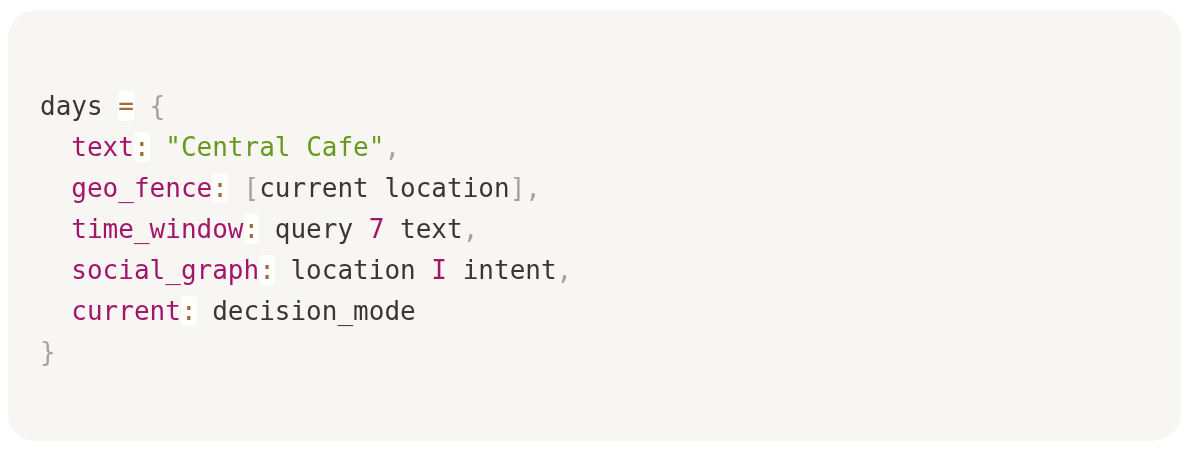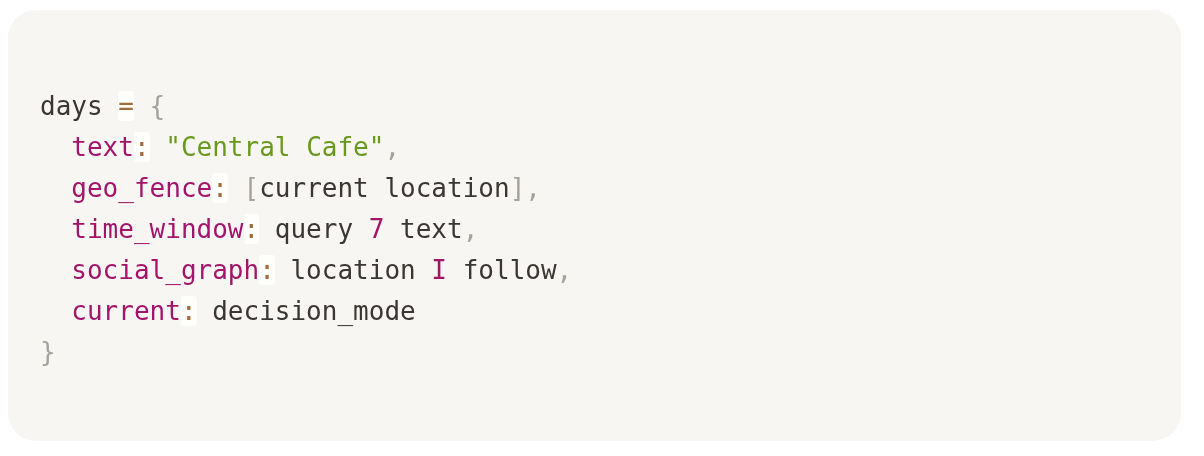--- a/index.html
+++ b/index.html
@@ -52,16 +52,16 @@
   }
 </style>
 </head>
 <body>
 
 <div class="code-card">
   <pre class="code"><span><span class="tok-plain">days</span><span class="tok-plain"> </span><span class="tok-op">=</span><span class="tok-plain"> </span><span class="tok-punc">{</span></span>
 <span><span class="tok-plain">  </span><span class="tok-key">text</span><span class="tok-op">:</span><span class="tok-plain"> </span><span class="tok-str">"Central Cafe"</span><span class="tok-punc">,</span></span>
 <span><span class="tok-plain">  </span><span class="tok-key">geo_fence</span><span class="tok-op">:</span><span class="tok-plain"> </span><span class="tok-punc">[</span><span class="tok-plain">current location</span><span class="tok-punc">]</span><span class="tok-punc">,</span></span>
 <span><span class="tok-plain">  </span><span class="tok-key">time_window</span><span class="tok-op">:</span><span class="tok-plain"> </span><span class="tok-plain">query </span><span class="tok-num">7</span><span class="tok-plain"> text</span><span class="tok-punc">,</span></span>
-<span><span class="tok-plain">  </span><span class="tok-key">social_graph</span><span class="tok-op">:</span><span class="tok-plain"> </span><span class="tok-plain">location </span><span class="tok-num">I</span><span class="tok-plain"> follow</span><span class="tok-punc">,</span></span>
+<span><span class="tok-plain">  </span><span class="tok-key">social_graph</span><span class="tok-op">:</span><span class="tok-plain"> </span><span class="tok-plain">location </span><span class="tok-num">I</span><span class="tok-plain"> intent</span><span class="tok-punc">,</span></span>
 <span><span class="tok-plain">  </span><span class="tok-key">current</span><span class="tok-op">:</span><span class="tok-plain"> </span><span class="tok-plain">decision_mode</span></span>
 <span><span class="tok-punc">}</span></span></pre>
 </div>
 
 </body></html>

